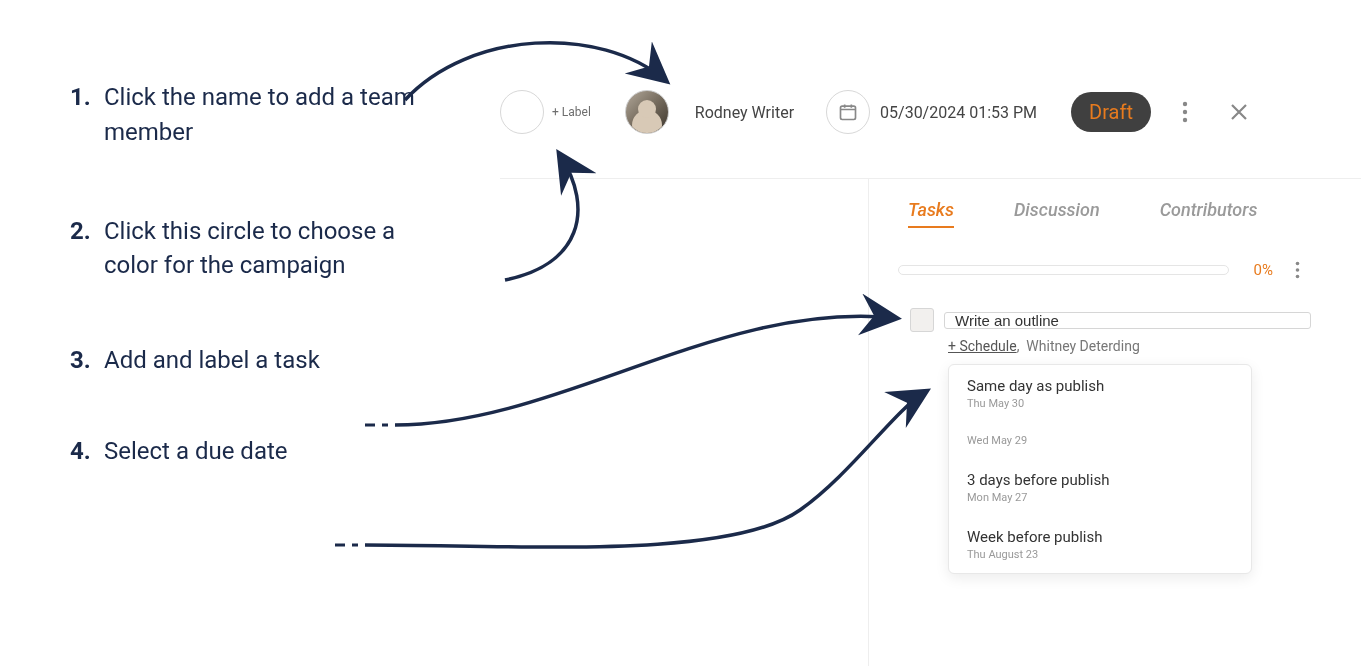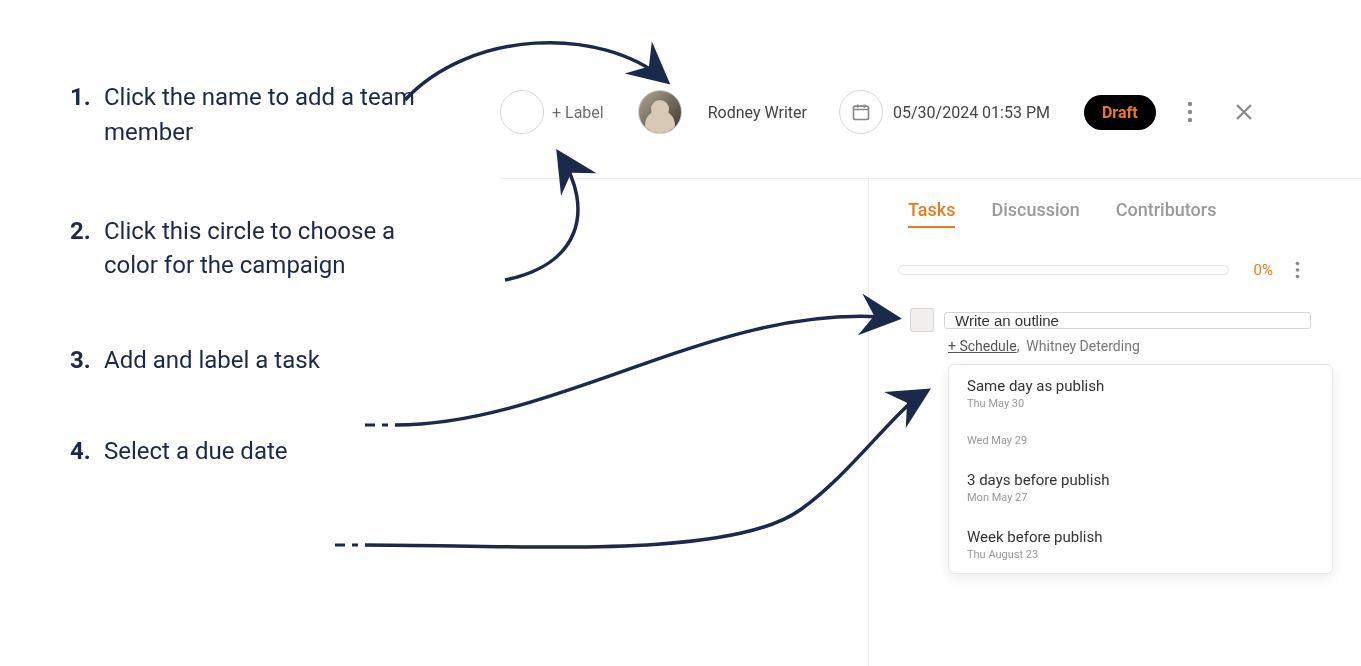--- a/index.html
+++ b/index.html
@@ -48,21 +48,21 @@
   .label-chip {
     display: flex; align-items: center; gap: 8px;
     cursor: pointer;
   }
   .color-circle {
     width: 44px; height: 44px;
     border: 1px solid #d8d8d8;
     border-radius: 50%;
     background: #fff;
   }
-  .label-text { color: #6e6e6e; font-size: 16px; }
+  .label-text { color: #6e6e6e; font-size: 12px; }
   .avatar {
     width: 44px; height: 44px; border-radius: 50%;
     background: linear-gradient(135deg,#b3a89a 0%, #756b5d 50%, #3c352c 100%);
     border: 1px solid #ccc;
     position: relative;
     overflow: hidden;
   }
   .avatar::after{
     content:""; position:absolute; left:12px; top:9px;
     width:18px; height:18px; border-radius:50%;
@@ -72,23 +72,23 @@
   .owner-name { font-size: 16px; color: #444; margin-right: 18px; }
   .date-chip {
     display:flex; align-items:center; gap:10px; cursor:pointer;
   }
   .cal-icon-wrap{
     width:44px; height:44px; border:1px solid #d8d8d8; border-radius:50%;
     display:flex; align-items:center; justify-content:center;
   }
   .date-text{ font-size:16px; color:#444; margin-right: 20px;}
   .badge-draft{
-    background:#000000; color:#e87b1e;
+    background:#404040; color:#e87b1e;
     padding: 8px 18px; border-radius: 22px;
-    font-size:16px; font-weight:700;
+    font-size:20px; font-weight:400;
   }
   .vdots-btn, .close-btn{
     width:40px; height:40px; display:flex; align-items:center; justify-content:center;
     cursor:pointer; color:#888; border:none; background:none;
   }
 
   
   .hline{
     position:absolute;
     left:500px; right:0; top:178px;
@@ -99,23 +99,24 @@
     left:868px; top:178px; bottom:0;
     border-left:1px solid #eee;
   }
 
   
   .rpanel{
     position:absolute;
     left:868px; right:30px; top:185px;
   }
   .tabs{
-    display:flex; gap:36px;
+    display:flex; gap:60px;
     padding: 14px 40px 10px 40px;
     font-size:18px;
+    font-style:italic;
   }
   .tab{ color:#9a9a9a; cursor:pointer; font-weight:500; }
   .tab.active{ color:#e87b1e; border-bottom:2px solid #e87b1e; padding-bottom:6px; }
   .progress-row{
     display:flex; align-items:center; gap:10px;
     padding: 12px 20px 6px 30px;
   }
   .pbar{
     flex:1; height:10px; border:1px solid #e5e5e5; border-radius:6px;
     background:#fff;
@@ -139,21 +140,21 @@
     padding: 6px 20px 0 80px;
     font-size:14px; color:#777;
   }
   .task-meta .sched{ text-decoration: underline; color:#555;}
   .due-popup{
     margin: 10px 20px 0 80px;
     border:1px solid #e8e8e8;
     border-radius:6px;
     box-shadow: 0 4px 14px rgba(0,0,0,0.08);
     background:#fff;
-    width: 385px;
+    width: 304px;
   }
   .due-opt{
     padding: 12px 18px;
     cursor:pointer;
   }
   .due-opt + .due-opt{ border-top: none; }
   .due-title{ font-size:15px; color:#333; margin-bottom:2px;}
   .due-date{ font-size:11px; color:#999;}
 
   

